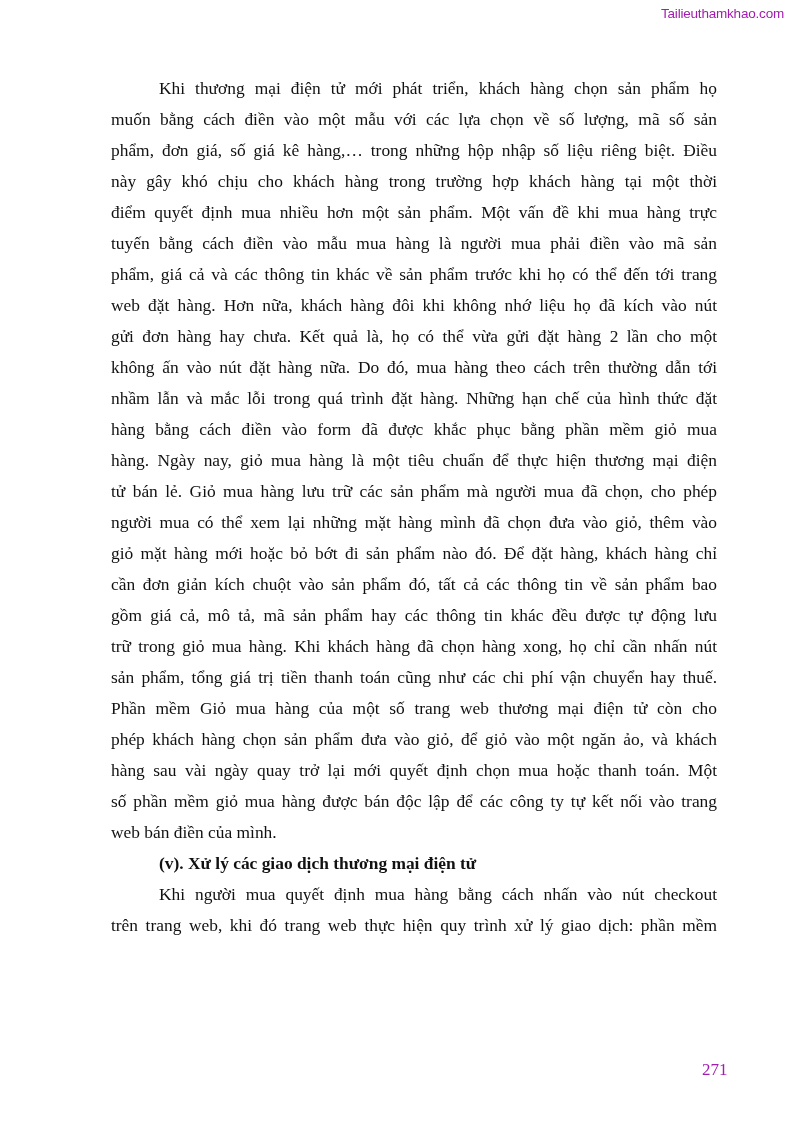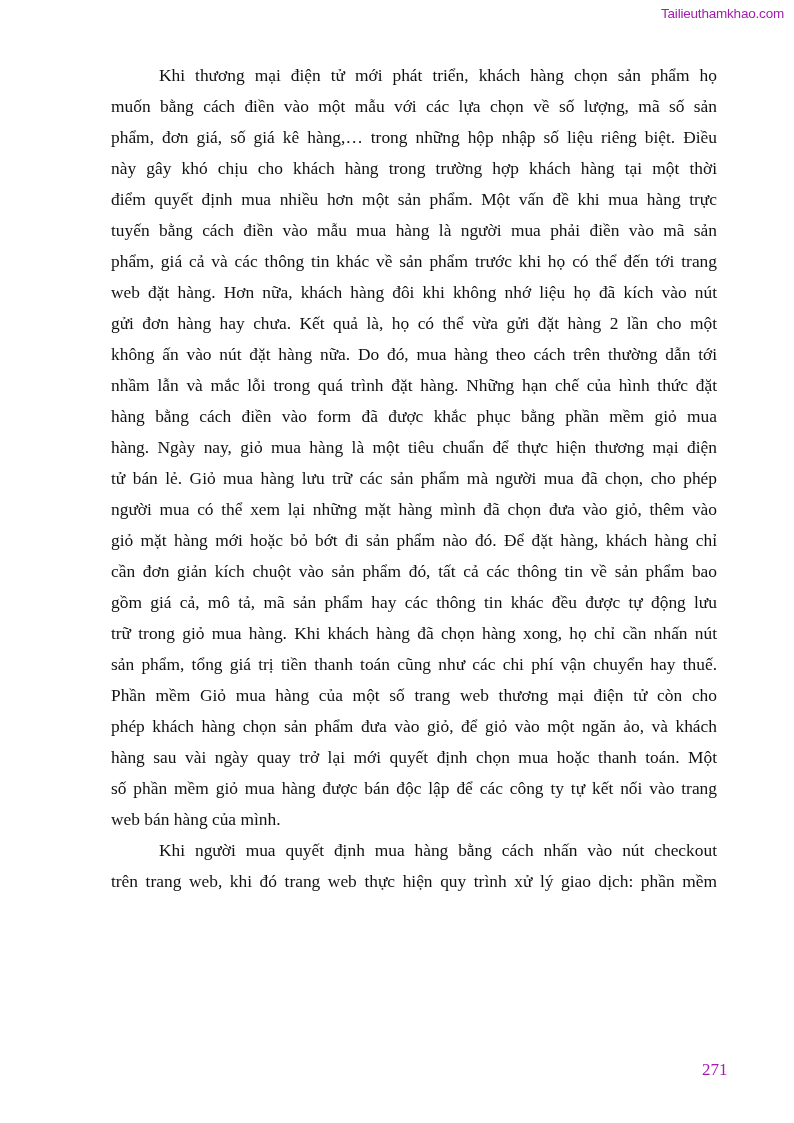--- a/index.html
+++ b/index.html
@@ -1,20 +1,20 @@
 <!DOCTYPE html>
 <html><head>
 <meta charset="utf-8">
 <style>
   html, body { margin:0; padding:0; background:#ffffff; }
   body { width:794px; height:1123px; position:relative; overflow:hidden;
          font-family:"Liberation Serif", serif; color:#111; }
   .watermark { position:absolute; top:6px; right:10px; font-family:"Liberation Sans", sans-serif;
                font-size:13.5px; color:#a21caf; letter-spacing:-0.2px; }
-  .page { position:absolute; left:111px; top:60px; width:606px; }
+  .page { position:absolute; left:111px; top:73px; width:606px; }
   .line { display:block; height:31px; line-height:31px; font-size:17.4px;
           text-align:justify; text-align-last:justify; white-space:nowrap; overflow:visible; }
   .line.last { text-align-last:left; }
   .line.indent { padding-left:48px; }
   .line.heading { font-weight:bold; text-align-last:left; padding-left:48px; }
   .pagenum { position:absolute; left:702px; top:1060px; font-size:17px; color:#a21caf; }
 </style>
 </head>
 <body>
 
@@ -39,21 +39,22 @@
     <span class="line">người mua có thể xem lại những mặt hàng mình đã chọn đưa vào giỏ, thêm vào</span>
     <span class="line">giỏ mặt hàng mới hoặc bỏ bớt đi sản phẩm nào đó. Để đặt hàng, khách hàng chỉ</span>
     <span class="line">cần đơn giản kích chuột vào sản phẩm đó, tất cả các thông tin về sản phẩm bao</span>
     <span class="line">gồm giá cả, mô tả, mã sản phẩm hay các thông tin khác đều được tự động lưu</span>
     <span class="line">trữ trong giỏ mua hàng. Khi khách hàng đã chọn hàng xong, họ chỉ cần nhấn nút</span>
     <span class="line">sản phẩm, tổng giá trị tiền thanh toán cũng như các chi phí vận chuyển hay thuế.</span>
     <span class="line">Phần mềm Giỏ mua hàng của một số trang web thương mại điện tử còn cho</span>
     <span class="line">phép khách hàng chọn sản phẩm đưa vào giỏ, để giỏ vào một ngăn ảo, và khách</span>
     <span class="line">hàng sau vài ngày quay trở lại mới quyết định chọn mua hoặc thanh toán. Một</span>
     <span class="line">số phần mềm giỏ mua hàng được bán độc lập để các công ty tự kết nối vào trang</span>
-    <span class="line last">web bán hàng của mình.</span>
+    <span class="line last">web bán điền của mình.</span>
   </div>
+  <span class="line heading">(v). Xử lý các giao dịch thương mại điện tử</span>
   <div>
     <span class="line indent">Khi người mua quyết định mua hàng bằng cách nhấn vào nút checkout</span>
     <span class="line">trên trang web, khi đó trang web thực hiện quy trình xử lý giao dịch: phần mềm</span>
   </div>
 </div>
 
 <div class="pagenum">271</div>
 
 </body></html>

